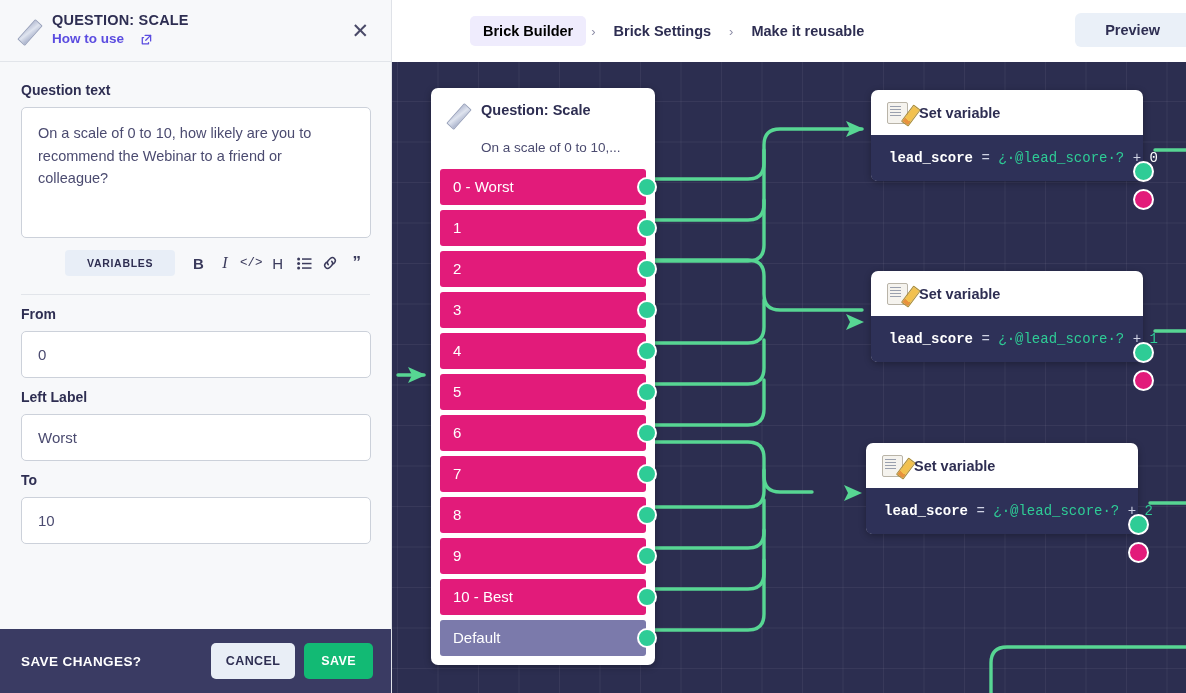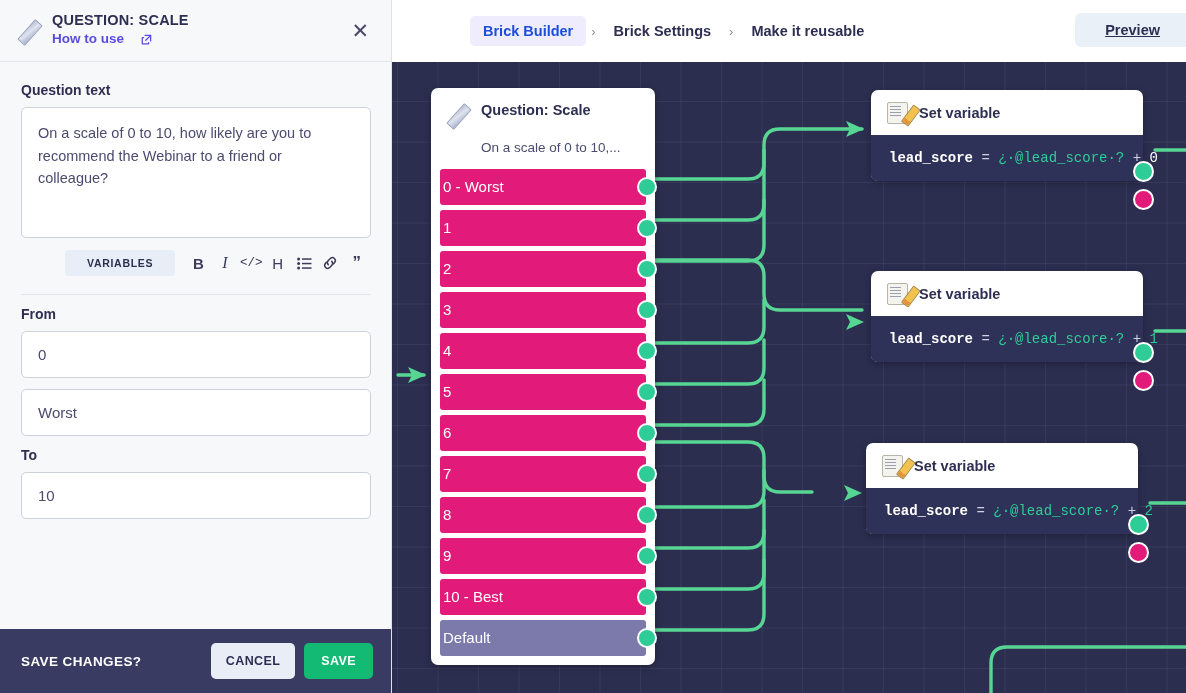--- a/index.html
+++ b/index.html
@@ -32,28 +32,28 @@
     position: absolute; left: 392px; top: 0; width: 794px; height: 62px;
     background: #ffffff;
     display: flex; align-items: center;
     z-index: 40;
   }
   #breadcrumb { display: flex; align-items: center; margin-left: 78px; }
   .crumb {
     font-size: 14.5px; color: #2e2e52; font-weight: 600;
     padding: 7px 13px; border-radius: 5px; white-space: nowrap;
   }
-  .crumb.active { background: #efecfd; color: #1d4ed8; }
+  .crumb.active { background: #efecfd; color: #000000; }
   .crumb-sep { color: #8c8ca6; font-size: 13px; padding: 0 5px; }
   #preview-btn {
     position: absolute; right: -1px; top: 13px;
     background: #eaf0f8; color: #2e2e52;
     font-size: 14.5px; font-weight: 600;
     padding: 9px 27px 9px 30px; border-radius: 6px 0 0 6px; border: none;
-    cursor: pointer; white-space: nowrap; text-decoration: underline;
+    cursor: pointer; white-space: nowrap;
   }
 
   
   #panel {
     position: absolute; left: 0; top: 0; width: 392px; height: 693px;
     background: #f7f8fa;
     border-right: 1px solid #dfe2e8;
     z-index: 50;
     display: flex; flex-direction: column;
   }
@@ -155,21 +155,21 @@
     padding-bottom: 9px;
   }
   #qn-header { display: flex; align-items: flex-start; padding: 14px 12px 11px 14px; }
   #qn-title { font-size: 14.5px; font-weight: bold; color: #2e2e52; line-height: 1.2; }
   #qn-sub { font-size: 13.5px; color: #4b4b70; line-height: 1.35; margin-top: 20px;
             white-space: nowrap; overflow: hidden; }
   #qn-options { padding: 0 9px; }
   .opt-row {
     position: relative; height: 36px; margin-bottom: 5px;
     background: #e21b7a; border-radius: 3px;
-    display: flex; align-items: center; padding-left: 3px;
+    display: flex; align-items: center; padding-left: 13px;
     color: #fff; font-size: 15px;
   }
   .opt-row.default { background: #7b7aab; margin-bottom: 0; }
   .port {
     position: absolute; right: -11px; top: 50%; transform: translateY(-50%);
     width: 20px; height: 20px; border-radius: 50%;
     background: #2ecc96; border: 2.5px solid #fff; z-index: 30;
   }
 
   
@@ -428,20 +428,21 @@
         </button>
         <button class="tool-btn quote">”</button>
       </div>
 
       <div class="form-group">
         <div class="field-label">From</div>
         <input class="text-input" value="0" style="">
       </div>
 
       <div class="form-group">
+        <div class="field-label">Left Label</div>
         <input class="text-input" value="Worst" style="">
       </div>
 
       <div class="form-group">
         <div class="field-label">To</div>
         <input class="text-input" value="10" style="">
       </div>
     </div>
 
     <div id="save-bar">

